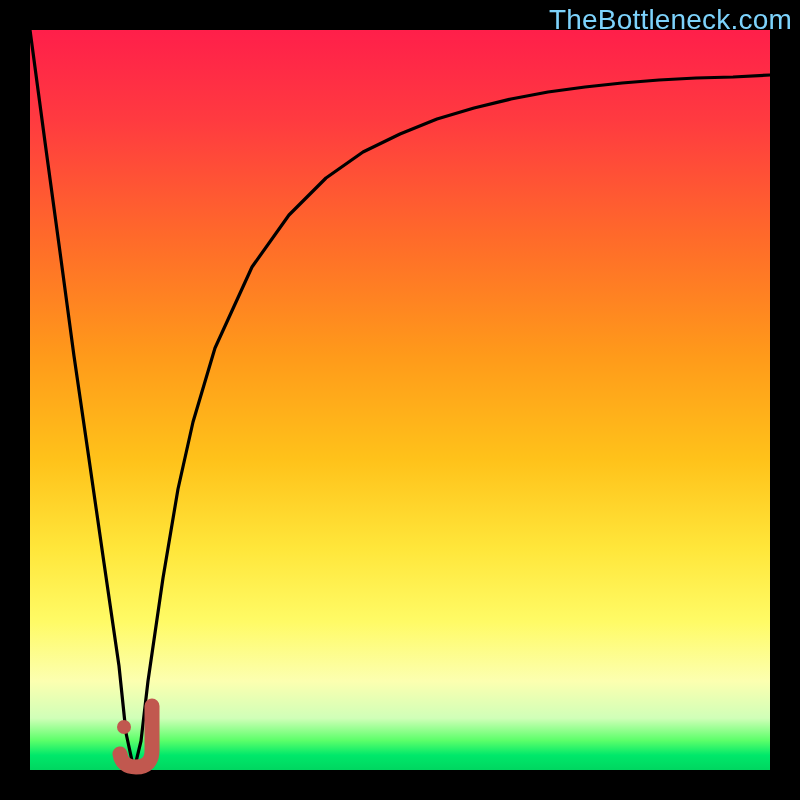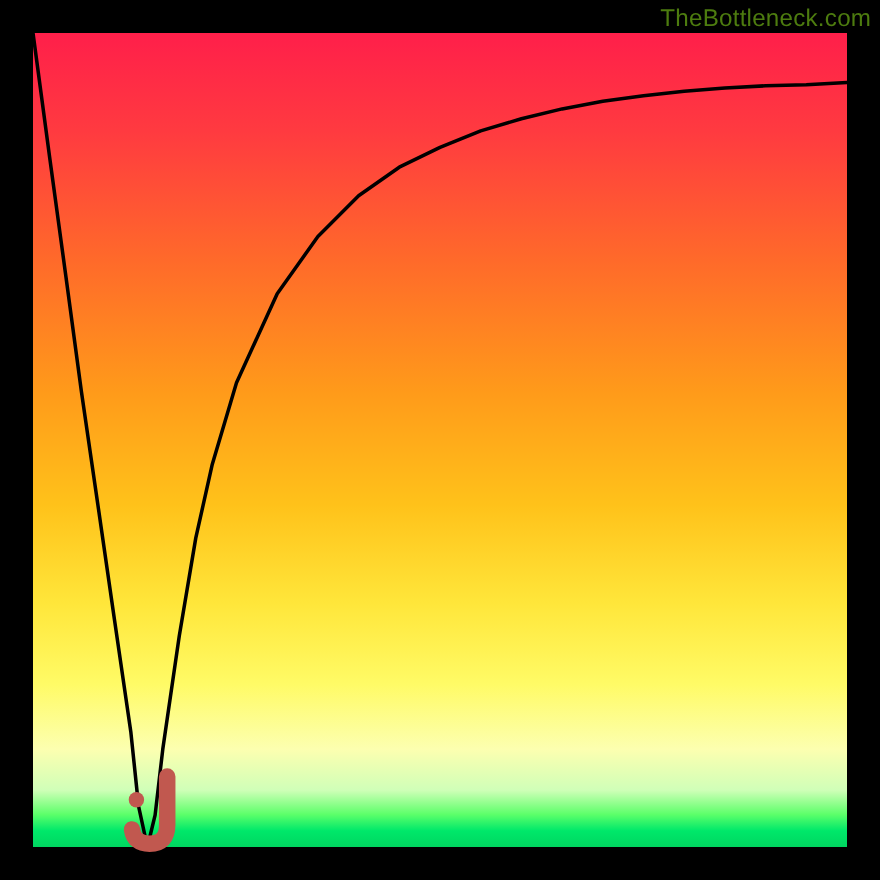--- a/index.html
+++ b/index.html
@@ -38,22 +38,22 @@
       #d0ffb8 93%,
       #5cff6a 96%,
       #00e86a 98%,
       #00d660 100%
     );
   }
   .watermark {
     position: absolute;
     top: 4px;
     right: 8px;
-    color: #4d7c0f;
-    font-size: 22px;
+    color: #7dd3fc;
+    font-size: 28px;
     font-weight: 500;
     letter-spacing: 0.2px;
     user-select: none;
   }
   svg.curves {
     position: absolute;
     left: 30px;
     top: 30px;
     width: 740px;
     height: 740px;

